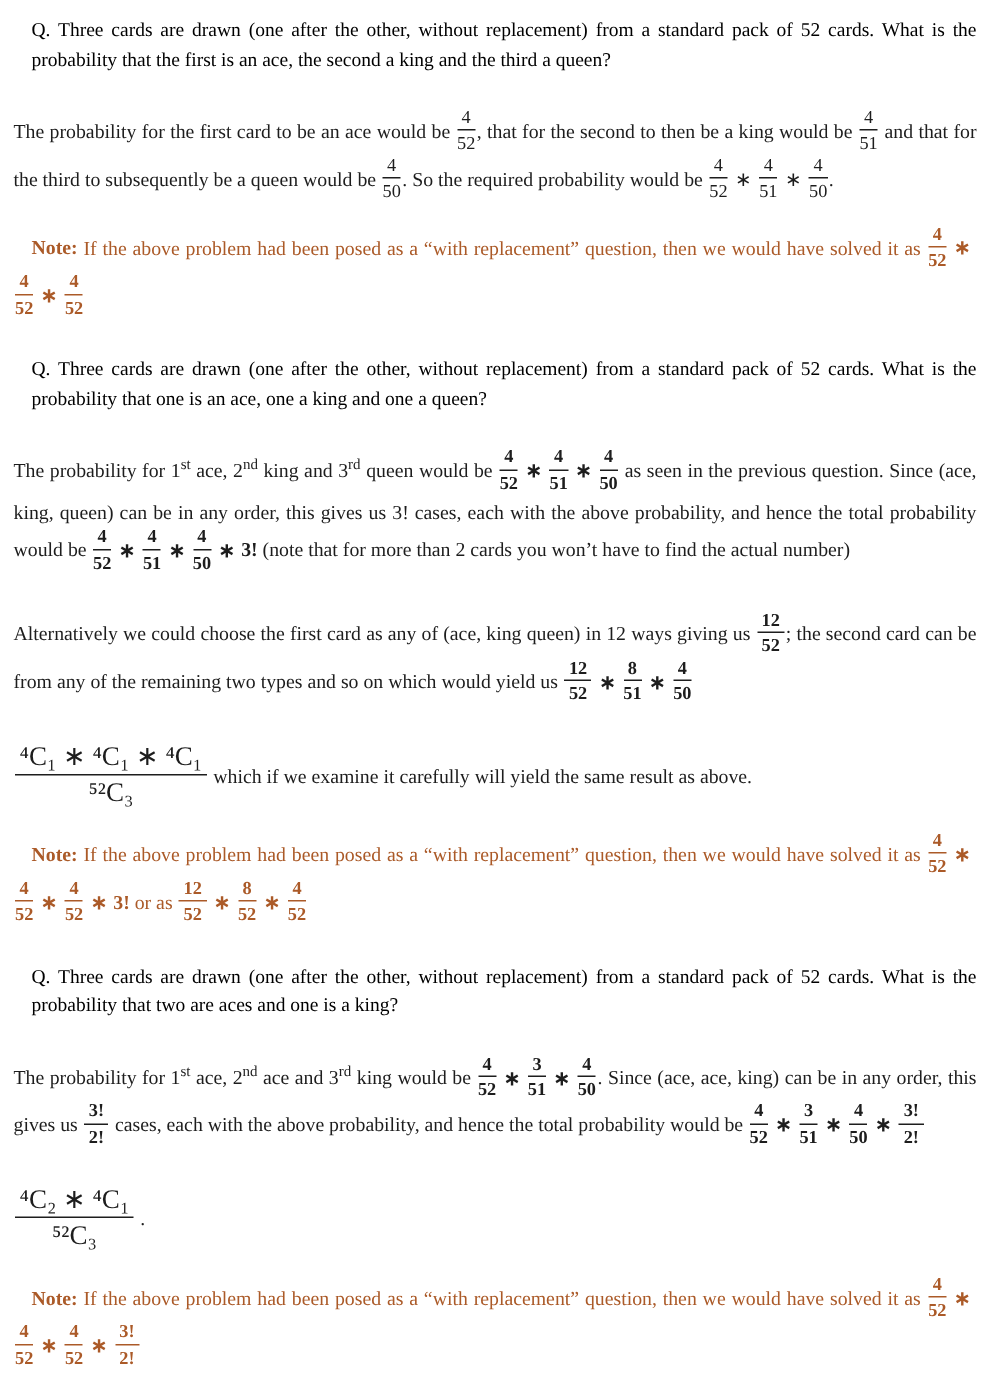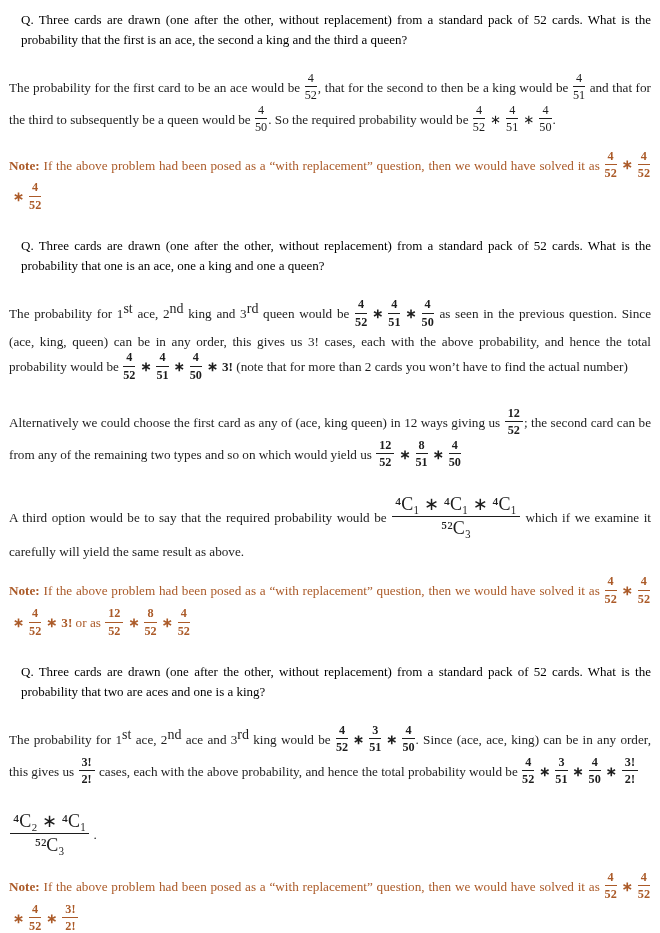--- a/index.html
+++ b/index.html
@@ -11,33 +11,33 @@
     color:var(--text, #1d1d1d);
   }
   p { margin:0; text-align:justify; }
   .qheader {
     font-weight:normal; font-size:13px; line-height:1.5;
     color:var(--heading, #000000); margin-top:22px;margin-left:12px;
   }
   .qheader.first { margin-top:2px; }
   .body { font-size:13.2px; line-height:1.62; margin-top:24px; }
   .note { color:var(--note, #ab5a28); margin-top:14px; }
-  .nlabel { font-weight:bold; }
+  .nlabel { font-weight:bold;margin-left:12px; }
   .frac {
     display:inline-block; vertical-align:middle; text-align:center;
     font-size:12.2px; line-height:1.18; padding:0 1px;
     transform:translateY(-2px);
   }
   .frac .num { display:block; border-bottom:1.2px solid currentColor; padding:0 3px 1px; }
   .frac .den { display:block; padding-top:1px; }
   .frac.bold { font-weight:bold; }
   .cfrac { font-size:18px; }
   .op { padding:0 4px; }
   .op.bold, .bold { font-weight:bold; }
-  sup.ord { font-size:14px; line-height:0; }
+  sup.ord { font-size:10px; line-height:0; }
 </style>
 </head>
 <body>
 
 <div class="page">
 
   <p class="qheader first">Q. Three cards are drawn (one after the other, without replacement) from a standard pack of 52 cards. What is the probability that the first is an ace, the second a king and the third a queen?</p>
 
   <p class="body">
     <span>The probability for the first card to be an ace would be </span><span class="frac"><span class="num">4</span><span class="den">52</span></span><span>, that for the second to then be a king would be </span><span class="frac"><span class="num">4</span><span class="den">51</span></span><span> and that for the third to subsequently be a queen would be </span><span class="frac"><span class="num">4</span><span class="den">50</span></span><span>. So the required probability would be </span><span class="frac"><span class="num">4</span><span class="den">52</span></span><span class="op">∗</span><span class="frac"><span class="num">4</span><span class="den">51</span></span><span class="op">∗</span><span class="frac"><span class="num">4</span><span class="den">50</span></span><span>.</span>
@@ -51,21 +51,21 @@
 
   <p class="body">
     <span>The probability for 1</span><sup class="ord">st</sup><span> ace, 2</span><sup class="ord">nd</sup><span> king and 3</span><sup class="ord">rd</sup><span> queen would be </span><span class="frac bold"><span class="num">4</span><span class="den">52</span></span><span class="op bold">∗</span><span class="frac bold"><span class="num">4</span><span class="den">51</span></span><span class="op bold">∗</span><span class="frac bold"><span class="num">4</span><span class="den">50</span></span><span> as seen in the previous question. Since (ace, king, queen) can be in any order, this gives us 3! cases, each with the above probability, and hence the total probability would be </span><span class="frac bold"><span class="num">4</span><span class="den">52</span></span><span class="op bold">∗</span><span class="frac bold"><span class="num">4</span><span class="den">51</span></span><span class="op bold">∗</span><span class="frac bold"><span class="num">4</span><span class="den">50</span></span><span class="op bold">∗</span><span class="bold">3!</span><span> (note that for more than 2 cards you won’t have to find the actual number)</span>
   </p>
 
   <p class="body">
     <span>Alternatively we could choose the first card as any of (ace, king queen) in 12 ways giving us </span><span class="frac bold"><span class="num">12</span><span class="den">52</span></span><span>; the second card can be from any of the remaining two types and so on which would yield us </span><span class="frac bold"><span class="num">12</span><span class="den">52</span></span><span class="op bold">∗</span><span class="frac bold"><span class="num">8</span><span class="den">51</span></span><span class="op bold">∗</span><span class="frac bold"><span class="num">4</span><span class="den">50</span></span>
   </p>
 
   <p class="body">
-    <span>A third option would be to say that the required probability would be </span><span class="frac cfrac"><span class="num">⁴C₁ ∗ ⁴C₁ ∗ ⁴C₁</span><span class="den">⁵²C₃</span></span><span> which if we examine it carefully will yield the same result as above.</span>
+    <span class="frac cfrac"><span class="num">⁴C₁ ∗ ⁴C₁ ∗ ⁴C₁</span><span class="den">⁵²C₃</span></span><span> which if we examine it carefully will yield the same result as above.</span>
   </p>
 
   <p class="body note">
     <span class="nlabel">Note:</span><span> If the above problem had been posed as a “with replacement” question, then we would have solved it as </span><span class="frac bold"><span class="num">4</span><span class="den">52</span></span><span class="op bold">∗</span><span class="frac bold"><span class="num">4</span><span class="den">52</span></span><span class="op bold">∗</span><span class="frac bold"><span class="num">4</span><span class="den">52</span></span><span class="op bold">∗</span><span class="bold">3!</span><span> or as </span><span class="frac bold"><span class="num">12</span><span class="den">52</span></span><span class="op bold">∗</span><span class="frac bold"><span class="num">8</span><span class="den">52</span></span><span class="op bold">∗</span><span class="frac bold"><span class="num">4</span><span class="den">52</span></span>
   </p>
 
   <p class="qheader">Q. Three cards are drawn (one after the other, without replacement) from a standard pack of 52 cards. What is the probability that two are aces and one is a king?</p>
 
   <p class="body">
     <span>The probability for 1</span><sup class="ord">st</sup><span> ace, 2</span><sup class="ord">nd</sup><span> ace and 3</span><sup class="ord">rd</sup><span> king would be </span><span class="frac bold"><span class="num">4</span><span class="den">52</span></span><span class="op bold">∗</span><span class="frac bold"><span class="num">3</span><span class="den">51</span></span><span class="op bold">∗</span><span class="frac bold"><span class="num">4</span><span class="den">50</span></span><span>. Since (ace, ace, king) can be in any order, this gives us </span><span class="frac bold"><span class="num">3!</span><span class="den">2!</span></span><span> cases, each with the above probability, and hence the total probability would be </span><span class="frac bold"><span class="num">4</span><span class="den">52</span></span><span class="op bold">∗</span><span class="frac bold"><span class="num">3</span><span class="den">51</span></span><span class="op bold">∗</span><span class="frac bold"><span class="num">4</span><span class="den">50</span></span><span class="op bold">∗</span><span class="frac bold"><span class="num">3!</span><span class="den">2!</span></span>

